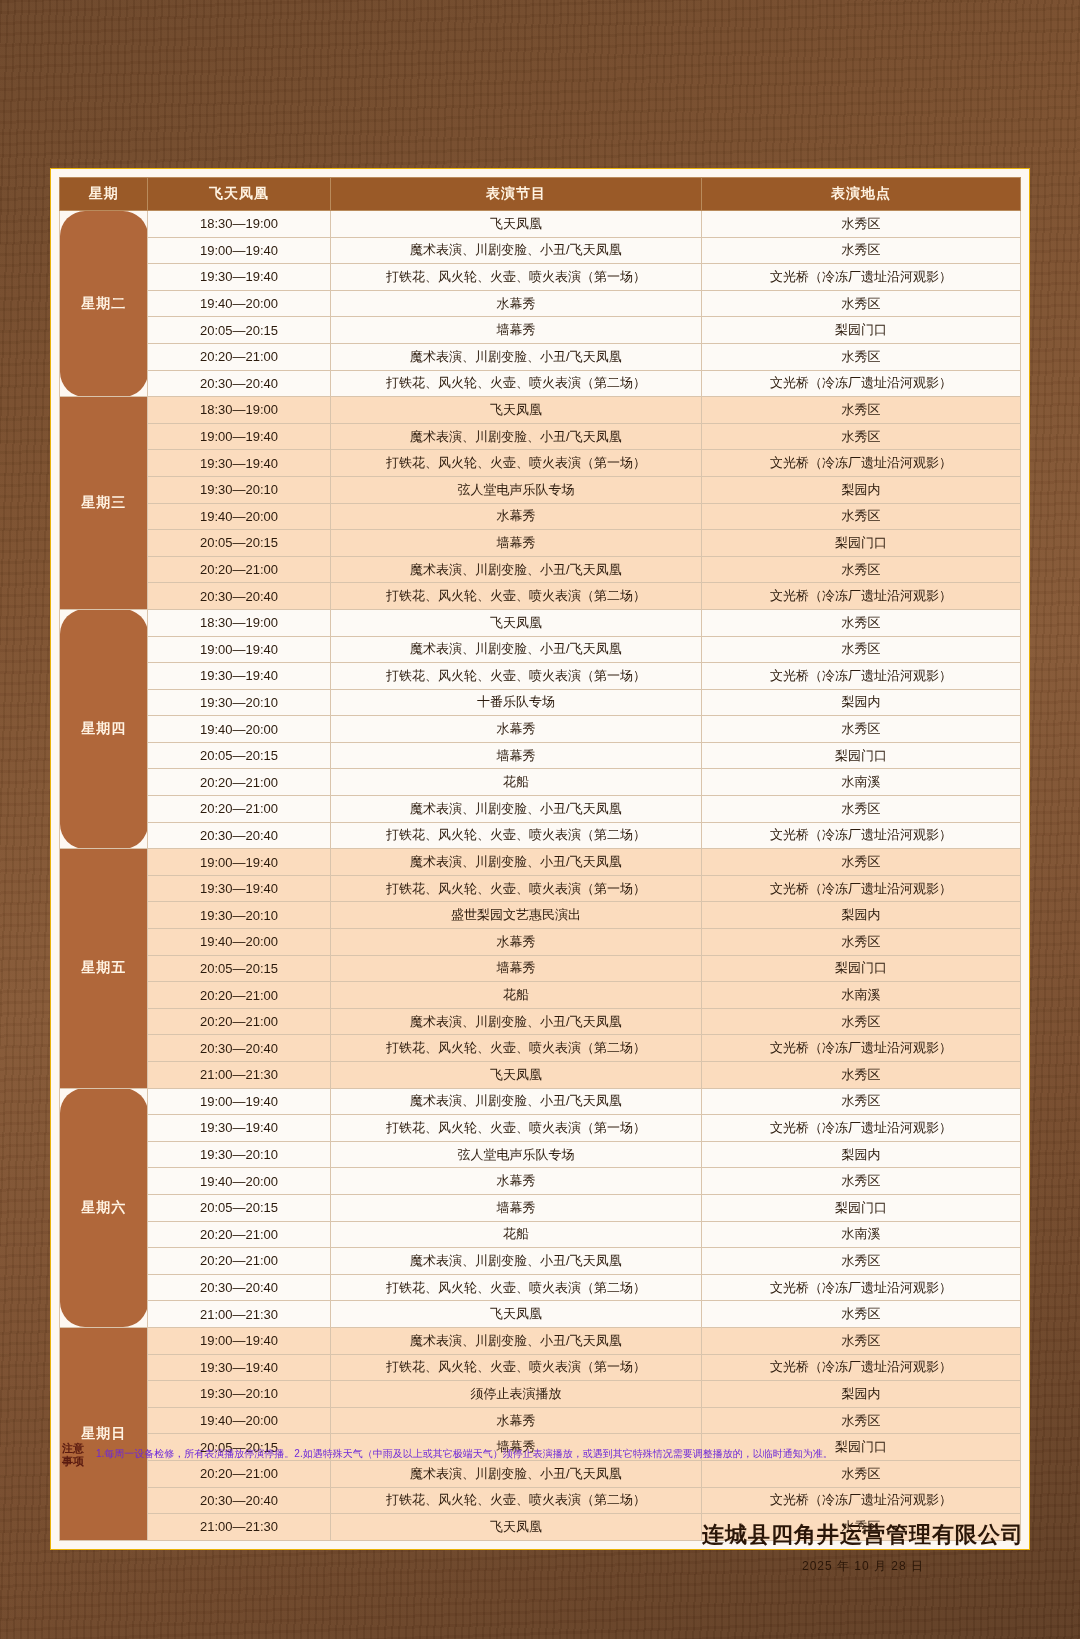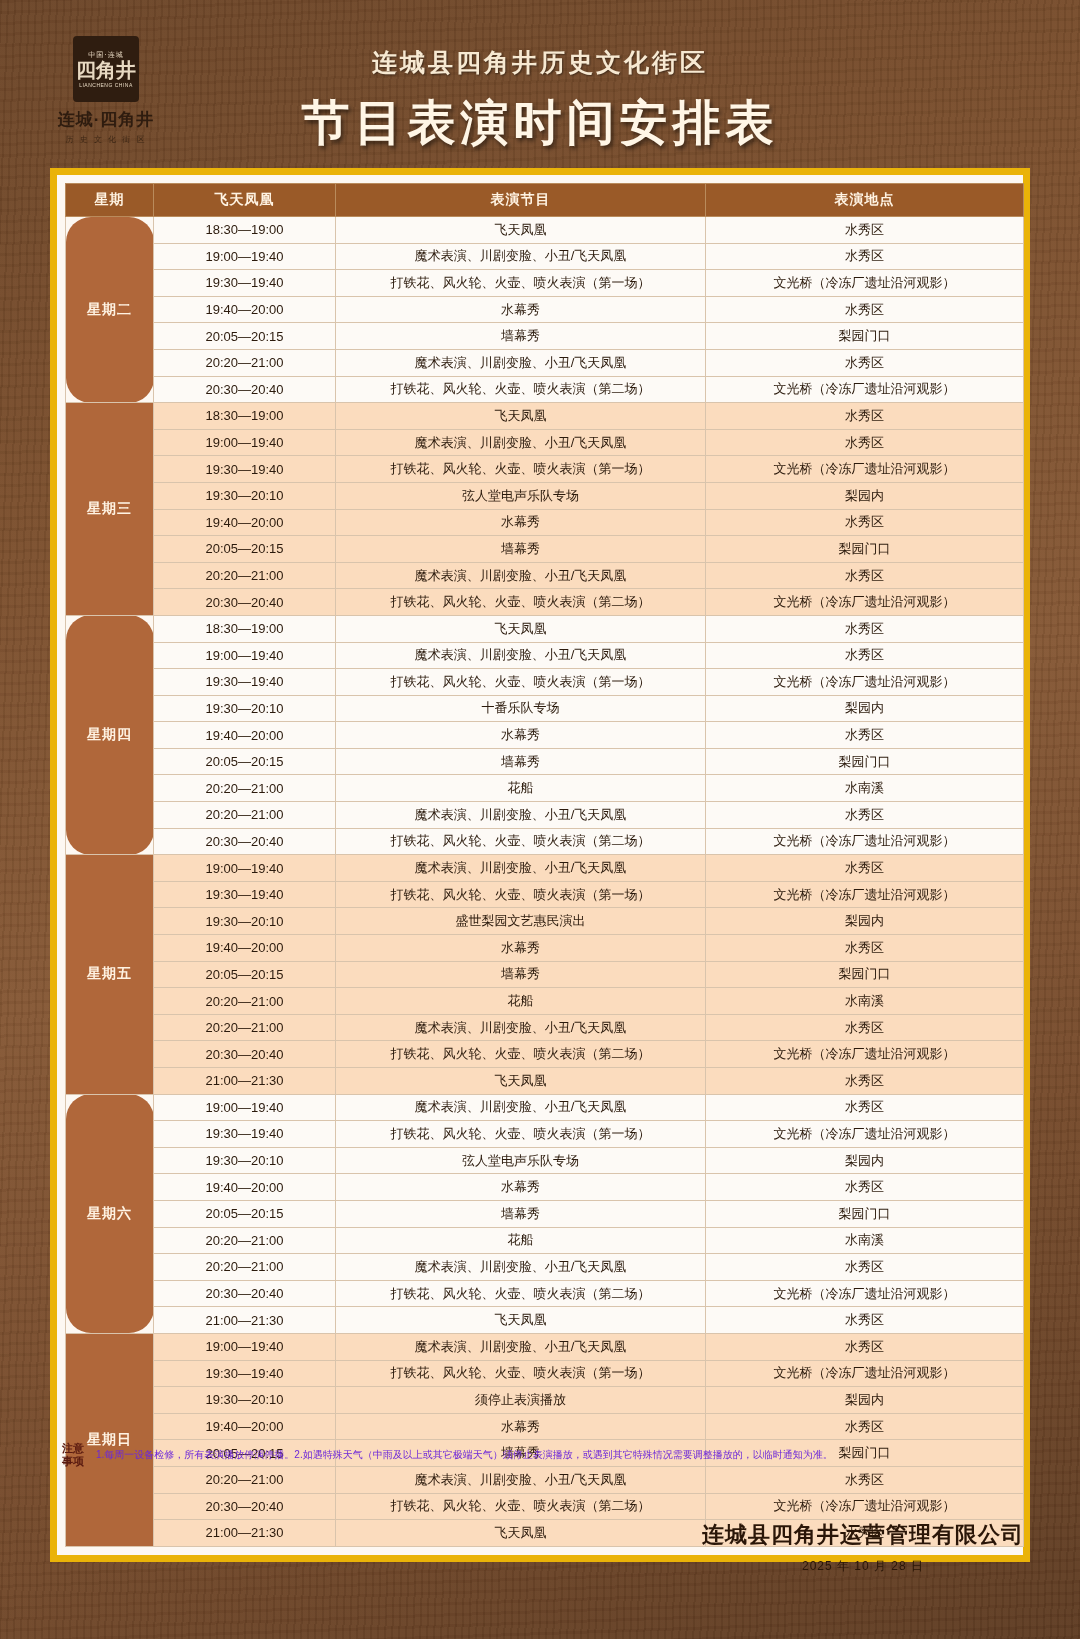--- a/index.html
+++ b/index.html
@@ -108,21 +108,21 @@
     text-shadow: 2px 3px 4px rgba(0,0,0,0.5);
   }
 
   
   .card {
     position: absolute;
     left: 50px;
     top: 168px;
     width: 980px;
     box-sizing: border-box;
-    border: 7px solid #eab308;
+    border: 1px solid #eab308;
     background: #fdf8f2;
     padding: 8px;
   }
   table {
     width: 100%;
     border-collapse: collapse;
     table-layout: fixed;
   }
   col.c-day { width: 88px; }
   col.c-time { width: 182px; }
@@ -160,21 +160,21 @@
   tr.grp-a td.day { background: #b0673a; color: #fff3e3; border-radius: 25px; }
   tr.grp-b td.day { background: #b0673a; color: #fff3e3; }
 
   
   .notes {
     position: absolute;
     left: 58px;
     right: 50px;
     top: 1440px;
     display: flex;
-    align-items: flex-end;
+    align-items: flex-start;
     gap: 8px;
   }
   .notes-badge {
     flex: 0 0 auto;
     width: 30px;
     color: #5a1b10;
     font-size: 11px;
     font-weight: bold;
     line-height: 13px;
     text-align: center;
@@ -203,35 +203,20 @@
     margin-top: 8px;
     letter-spacing: 1px;
   }
 </style>
 </head>
 <body>
 
 <div class="page">
   <div class="wood-grain"></div>
 
-  <div class="header">
-    <div class="logo">
-      <div class="logo-seal">
-        <div class="seal-top">中国·连城</div>
-        <div class="seal-main">四角井</div>
-        <div class="seal-bot">LIANCHENG CHINA</div>
-      </div>
-      <div class="logo-name">连城·四角井</div>
-      <div class="logo-sub">历 史 文 化 街 区</div>
-    </div>
-    <div class="title-block">
-      <div class="title-sub">连城县四角井历史文化街区</div>
-      <div class="title-main">节目表演时间安排表</div>
-    </div>
-  </div>
 
   <div class="card">
     <table>
       <colgroup>
         <col class="c-day">
           <col class="c-time">
           <col class="c-prog">
           <col class="c-loc">
       </colgroup>
       <thead>

